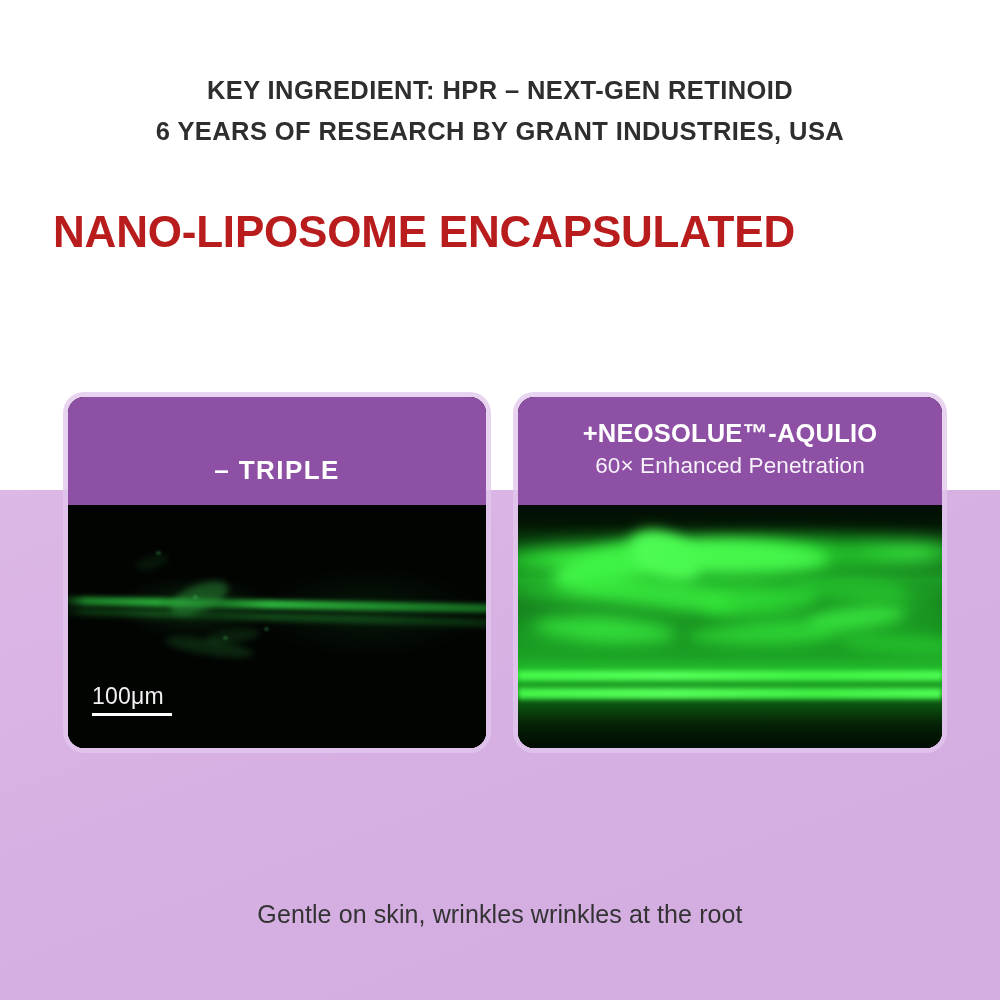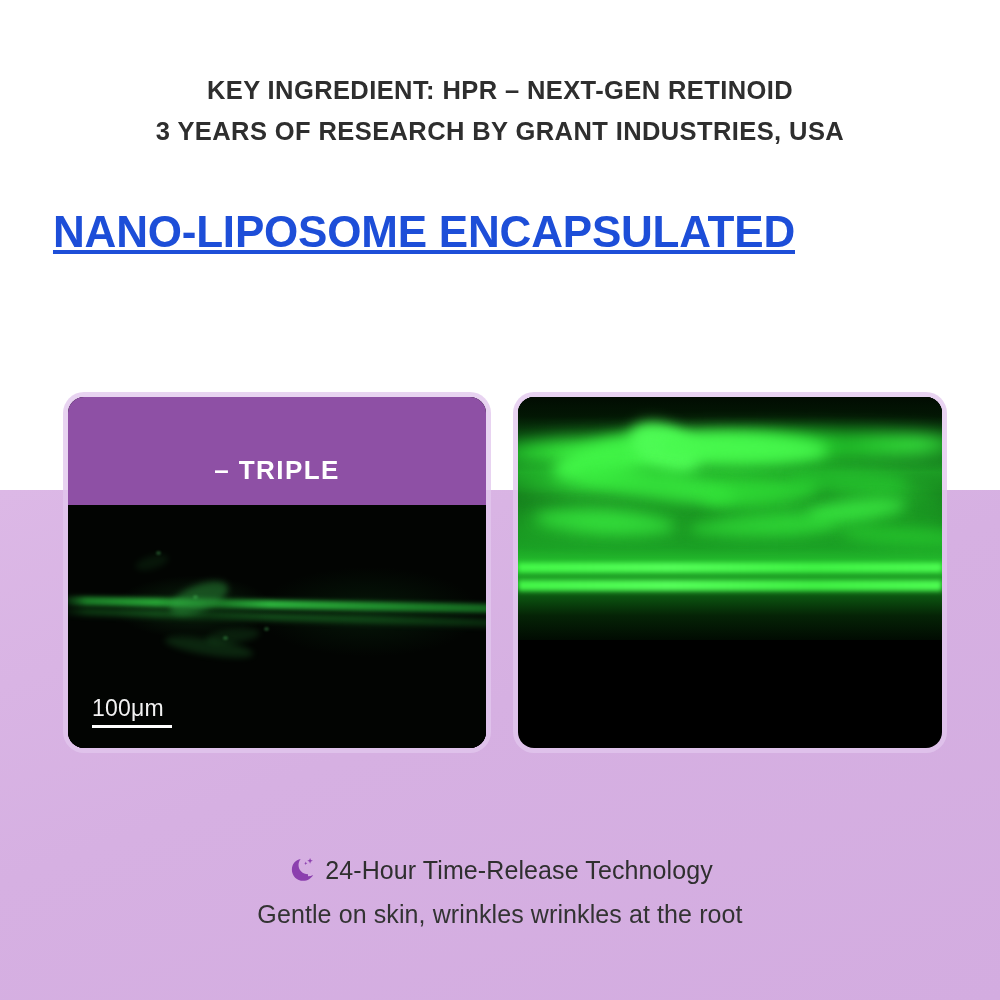--- a/index.html
+++ b/index.html
@@ -37,26 +37,25 @@
     line-height:41px;
   }
   .kicker div { white-space:nowrap; }
 
   
   .headline {
     position:absolute;
     left:0; top:204px;
     width:848px;
     text-align:center;
-    color:#1d4ed8;
+    color:#b91c1c;
     font-weight:bold;
     font-size:44px;
     letter-spacing:-0.2px;
     line-height:56px;
-    text-decoration:underline;
   }
   .headline div { white-space:nowrap; }
 
   
   .panel {
     position:absolute;
     top:397px;
     width:418px; height:351px;
     border-radius:16px;
     overflow:hidden;
@@ -148,21 +147,21 @@
     position:absolute;
     background:rgba(90,215,105,0.30);
     filter:blur(1.3px);
     border-radius:50%;
     width:5px; height:4px;
   }
 
   
   .scalebar {
     position:absolute;
-    left:24px; bottom:20px;
+    left:24px; bottom:32px;
     width:80px;
   }
   .scalebar-label {
     color:#f2f2f2;
     font-size:23px;
     font-weight:normal;
     letter-spacing:0.2px;
     line-height:26px;
     white-space:nowrap;
   }
@@ -294,21 +293,21 @@
 </style>
 </head>
 <body>
 
 <div id="page">
 
   <div class="lavender-block"></div>
 
   <div class="kicker">
     <div>KEY INGREDIENT: HPR – NEXT-GEN RETINOID</div>
-    <div>3 YEARS OF RESEARCH BY GRANT INDUSTRIES, USA</div>
+    <div>6 YEARS OF RESEARCH BY GRANT INDUSTRIES, USA</div>
   </div>
 
   <div class="headline">
     <div>NANO-LIPOSOME ENCAPSULATED</div>
   </div>
 
   <div class="panel left">
     <div class="panel-head">
       <div class="panel-title">– TRIPLE</div>
     </div>
@@ -326,44 +325,40 @@
       <div class="weak-speck" style="left:47%;top:50%;"></div>
 
       <div class="scalebar">
         <div class="scalebar-label">100μm</div>
         <div class="scalebar-rule"></div>
       </div>
     </div>
   </div>
 
   <div class="panel right">
+    <div class="panel-head">
+      <div class="panel-title">+NEOSOLUE™-AQULIO</div>
+      <div class="panel-sub">60× Enhanced Penetration</div>
+    </div>
     <div class="panel-img">
       <div class="strong-bg"></div>
       <div class="strong-band band1"></div>
       <div class="strong-band band2"></div>
       <div class="strong-band band3"></div>
       <div class="strong-blob sb1"></div>
       <div class="strong-blob sb2"></div>
       <div class="strong-blob sb3"></div>
       <div class="strong-blob sb4"></div>
       <div class="strong-blob sb5"></div>
       <div class="strong-blob sb6"></div>
       <div class="strong-blob sb7"></div>
       <div class="strong-blob sb8"></div>
       <div class="strong-blob sb9"></div>
       <div class="strong-blob sb10"></div>
       <div class="band-hot hot1"></div>
       <div class="band-hot hot2"></div>
     </div>
   </div>
 
-  <div class="feature-line">
-    <svg class="moon-icon" viewBox="0 0 32 32">
-      <path d="M22.4 20.6c-5.6 0-10.1-4.4-10.1-9.9 0-2.4 0.9-4.7 2.3-6.4C9.2 5.1 5.2 9.9 5.2 15.6c0 6.6 5.4 11.9 12.1 11.9 4.6 0 8.6-2.5 10.6-6.2-1.7 0.8-3.6 1.3-5.5 1.3z" fill="#8b3fae"></path>
-      <path d="M24.6 3.2l0.85 2.15 2.15 0.85-2.15 0.85L24.6 9.2l-0.85-2.15L21.6 6.2l2.15-0.85z" fill="#8b3fae"></path>
-      <path d="M19.9 6.9l0.55 1.35 1.35 0.55-1.35 0.55-0.55 1.35-0.55-1.35L18 9.25l1.35-0.55z" fill="#8b3fae"></path>
-    </svg>
-    <span class="feature-text">24-Hour Time-Release Technology</span>
-  </div>
 
   <div class="tagline">Gentle on skin, wrinkles wrinkles at the root</div>
 
 </div>
 
 </body></html>

